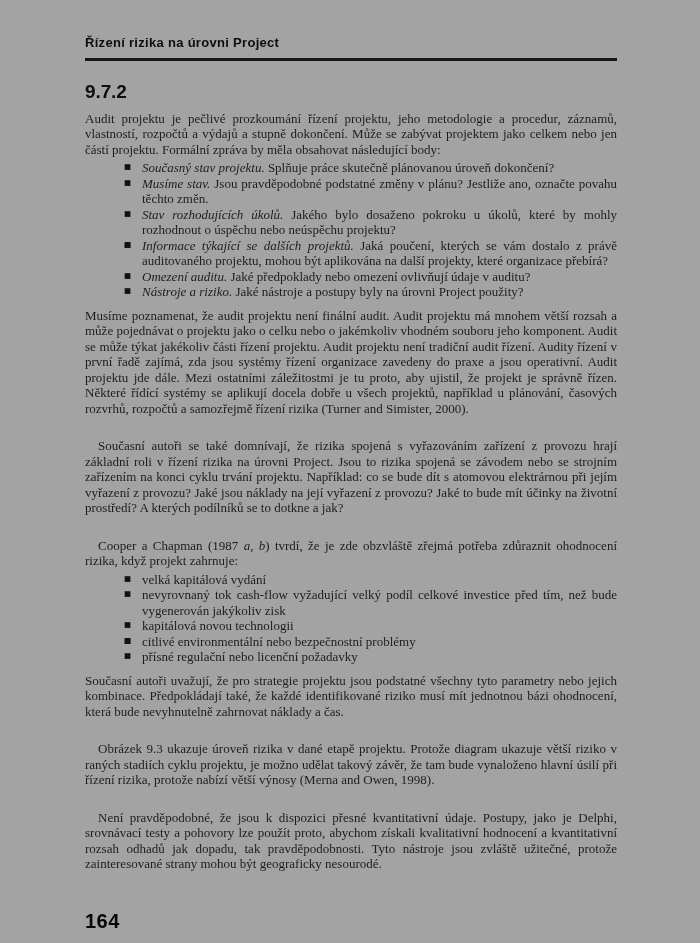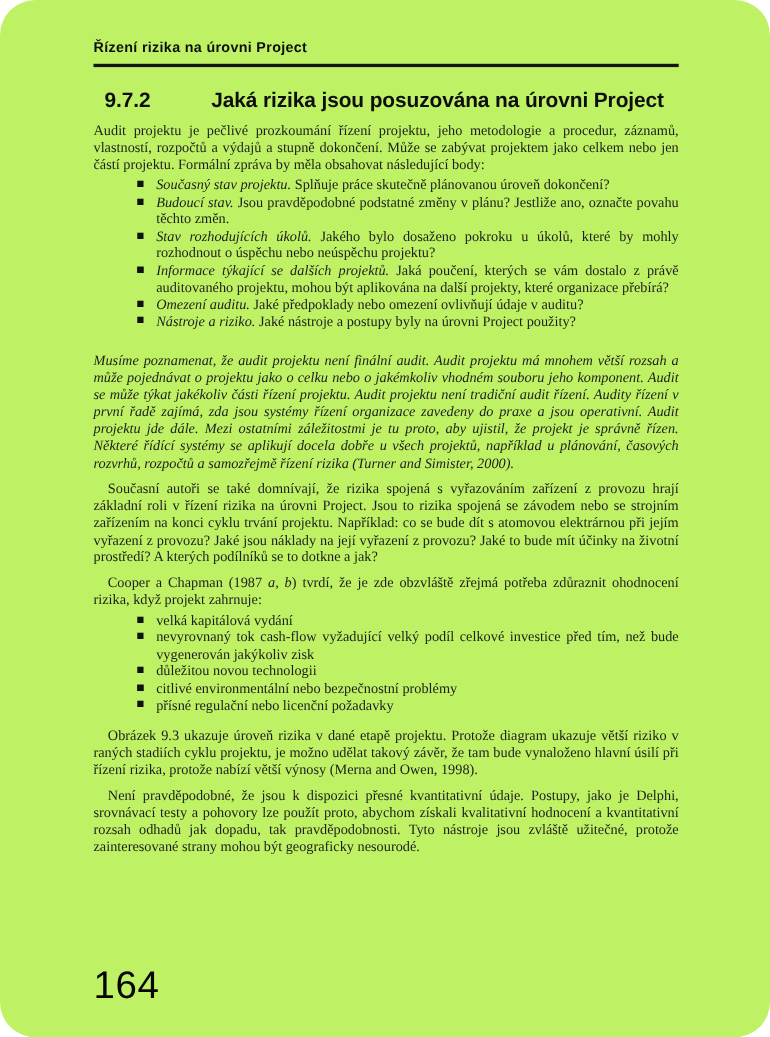--- a/index.html
+++ b/index.html
@@ -1,80 +1,78 @@
 <!DOCTYPE html>
 <html lang="cs"><head>
 <meta charset="utf-8">
 <style>
   html, body { margin: 0; padding: 0; background: #ffffff; }
   .page {
     width: 700px; height: 943px; box-sizing: border-box;
     padding: 35px 83px 0 85px;
     display: flex; flex-direction: column;
-    background: #bef264;
+    background: #a3a3a3;
     font-family: "Liberation Serif", "DejaVu Serif", serif;
     font-size: 13px; line-height: 15.5px; color: #1d1d1d;
     overflow: hidden;
-    border-radius: 32px;
   }
   .running-header {
     font-family: "Liberation Sans", "DejaVu Sans", sans-serif;
     font-weight: bold; font-size: 13px; letter-spacing: 0.3px; color: #0e0e0e;
   }
   .rule { height: 3px; background: #151515; margin-top: 7px; }
   .section-heading {
     display: flex; align-items: flex-start;
-    margin: 20px 0 8px 10px;
+    margin: 20px 0 8px 0;
     font-family: "Liberation Sans", "DejaVu Sans", sans-serif;
     font-weight: bold; font-size: 19px; line-height: 22px;
     letter-spacing: -0.1px; color: #0e0e0e;
   }
   .sec-num { flex: none; width: 97px; }
   .para { margin: 0; text-align: justify; }
-  .gap { margin-top: 8px; }
-  .gap-sm { margin-top: 16px; font-style: italic; }
+  .gap { margin-top: 22px; }
+  .gap-sm { margin-top: 4px; }
   .indent { text-indent: 13px; }
   .list { margin: 3px 0 4px 0; }
   .li { position: relative; padding-left: 57px; text-align: justify; }
   .bullet {
     position: absolute; left: 39px; top: 3px;
     font-size: 7.5px; line-height: 1;
     font-family: "DejaVu Sans", sans-serif; color: #111;
   }
   .li i, .para i { }
   .pagenum {
-    margin-top: auto; margin-bottom: 30px;
+    margin-top: auto; margin-bottom: 12px;
     font-family: "Liberation Sans", "DejaVu Sans", sans-serif;
-    font-weight: normal; font-size: 35px; line-height: 1;
+    font-weight: bold; font-size: 20px; line-height: 1;
     letter-spacing: 0.5px; color: #050505;
   }
 </style>
 </head>
 <body>
 
 <div class="page">
 
   <div class="running-header">Řízení rizika na úrovni Project</div>
   <div class="rule"></div>
 
   <div class="section-heading">
     <span class="sec-num">9.7.2</span>
-    <span class="sec-title">Jaká rizika jsou posuzována na úrovni Project</span>
   </div>
 
   <p class="para">Audit projektu je pečlivé prozkoumání řízení projektu, jeho metodologie a procedur, záznamů, vlastností, rozpočtů a výdajů a stupně dokončení. Může se zabývat projektem jako celkem nebo jen částí projektu. Formální zpráva by měla obsahovat následující body:</p>
 
   <div class="list">
     <div class="li">
       <span class="bullet">■</span>
       <span><i>Současný stav projektu.</i><span> Splňuje práce skutečně plánovanou úroveň dokončení?</span></span>
     </div>
     <div class="li">
       <span class="bullet">■</span>
-      <span><i>Budoucí stav.</i><span> Jsou pravděpodobné podstatné změny v plánu? Jestliže ano, označte povahu těchto změn.</span></span>
+      <span><i>Musíme stav.</i><span> Jsou pravděpodobné podstatné změny v plánu? Jestliže ano, označte povahu těchto změn.</span></span>
     </div>
     <div class="li">
       <span class="bullet">■</span>
       <span><i>Stav rozhodujících úkolů.</i><span> Jakého bylo dosaženo pokroku u úkolů, které by mohly rozhodnout o úspěchu nebo neúspěchu projektu?</span></span>
     </div>
     <div class="li">
       <span class="bullet">■</span>
     </div>
     <div class="li">
       <span class="bullet">■</span>
@@ -100,35 +98,36 @@
     <div class="li">
       <span class="bullet">■</span>
       <span>velká kapitálová vydání</span>
     </div>
     <div class="li">
       <span class="bullet">■</span>
       <span>nevyrovnaný tok cash-flow vyžadující velký podíl celkové investice před tím, než bude vygenerován jakýkoliv zisk</span>
     </div>
     <div class="li">
       <span class="bullet">■</span>
-      <span>důležitou novou technologii</span>
+      <span>kapitálová novou technologii</span>
     </div>
     <div class="li">
       <span class="bullet">■</span>
     </div>
     <div class="li">
       <span class="bullet">■</span>
       <span>citlivé environmentální nebo bezpečnostní problémy</span>
     </div>
     <div class="li">
       <span class="bullet">■</span>
       <span>přísné regulační nebo licenční požadavky</span>
     </div>
   </div>
 
+  <p class="para gap-sm">Současní autoři uvažují, že pro strategie projektu jsou podstatné všechny tyto parametry nebo jejich kombinace. Předpokládají také, že každé identifikované riziko musí mít jednotnou bázi ohodnocení, která bude nevyhnutelně zahrnovat náklady a čas.</p>
 
   <p class="para indent gap">Obrázek 9.3 ukazuje úroveň rizika v dané etapě projektu. Protože diagram ukazuje větší riziko v raných stadiích cyklu projektu, je možno udělat takový závěr, že tam bude vynaloženo hlavní úsilí při řízení rizika, protože nabízí větší výnosy (Merna and Owen, 1998).</p>
 
   <p class="para indent gap">Není pravděpodobné, že jsou k dispozici přesné kvantitativní údaje. Postupy, jako je Delphi, srovnávací testy a pohovory lze použít proto, abychom získali kvalitativní hodnocení a kvantitativní rozsah odhadů jak dopadu, tak pravděpodobnosti. Tyto nástroje jsou zvláště užitečné, protože zainteresované strany mohou být geograficky nesourodé.</p>
 
   <div class="pagenum">164</div>
 
 </div>
 
 </body></html>

